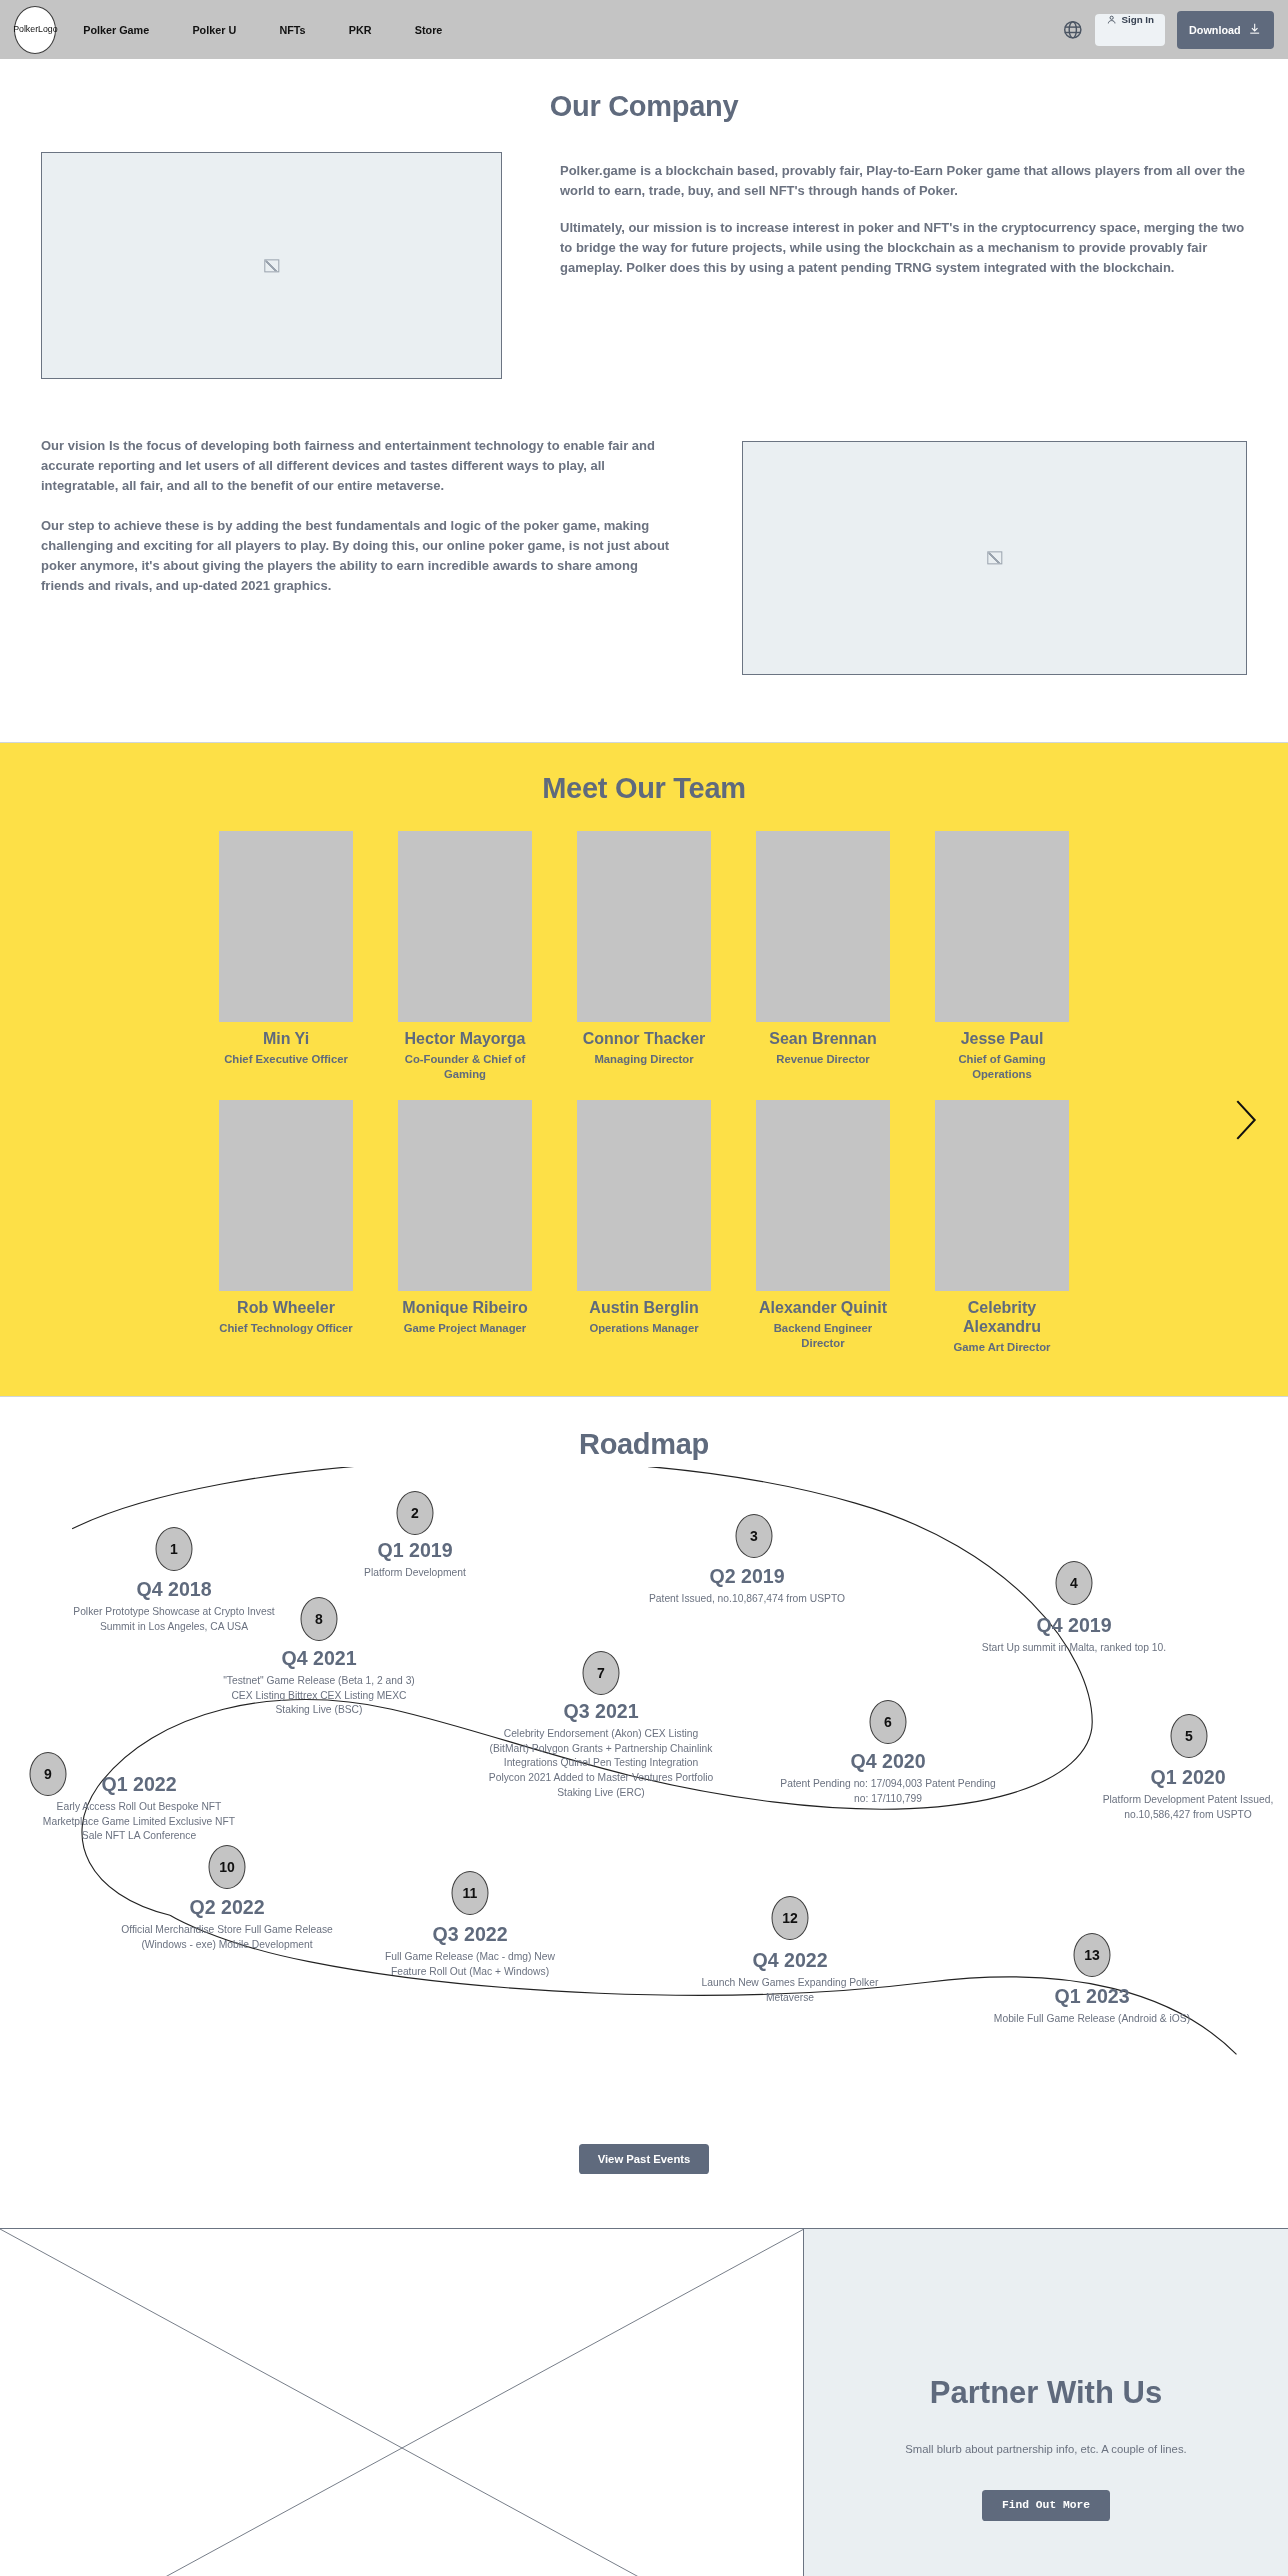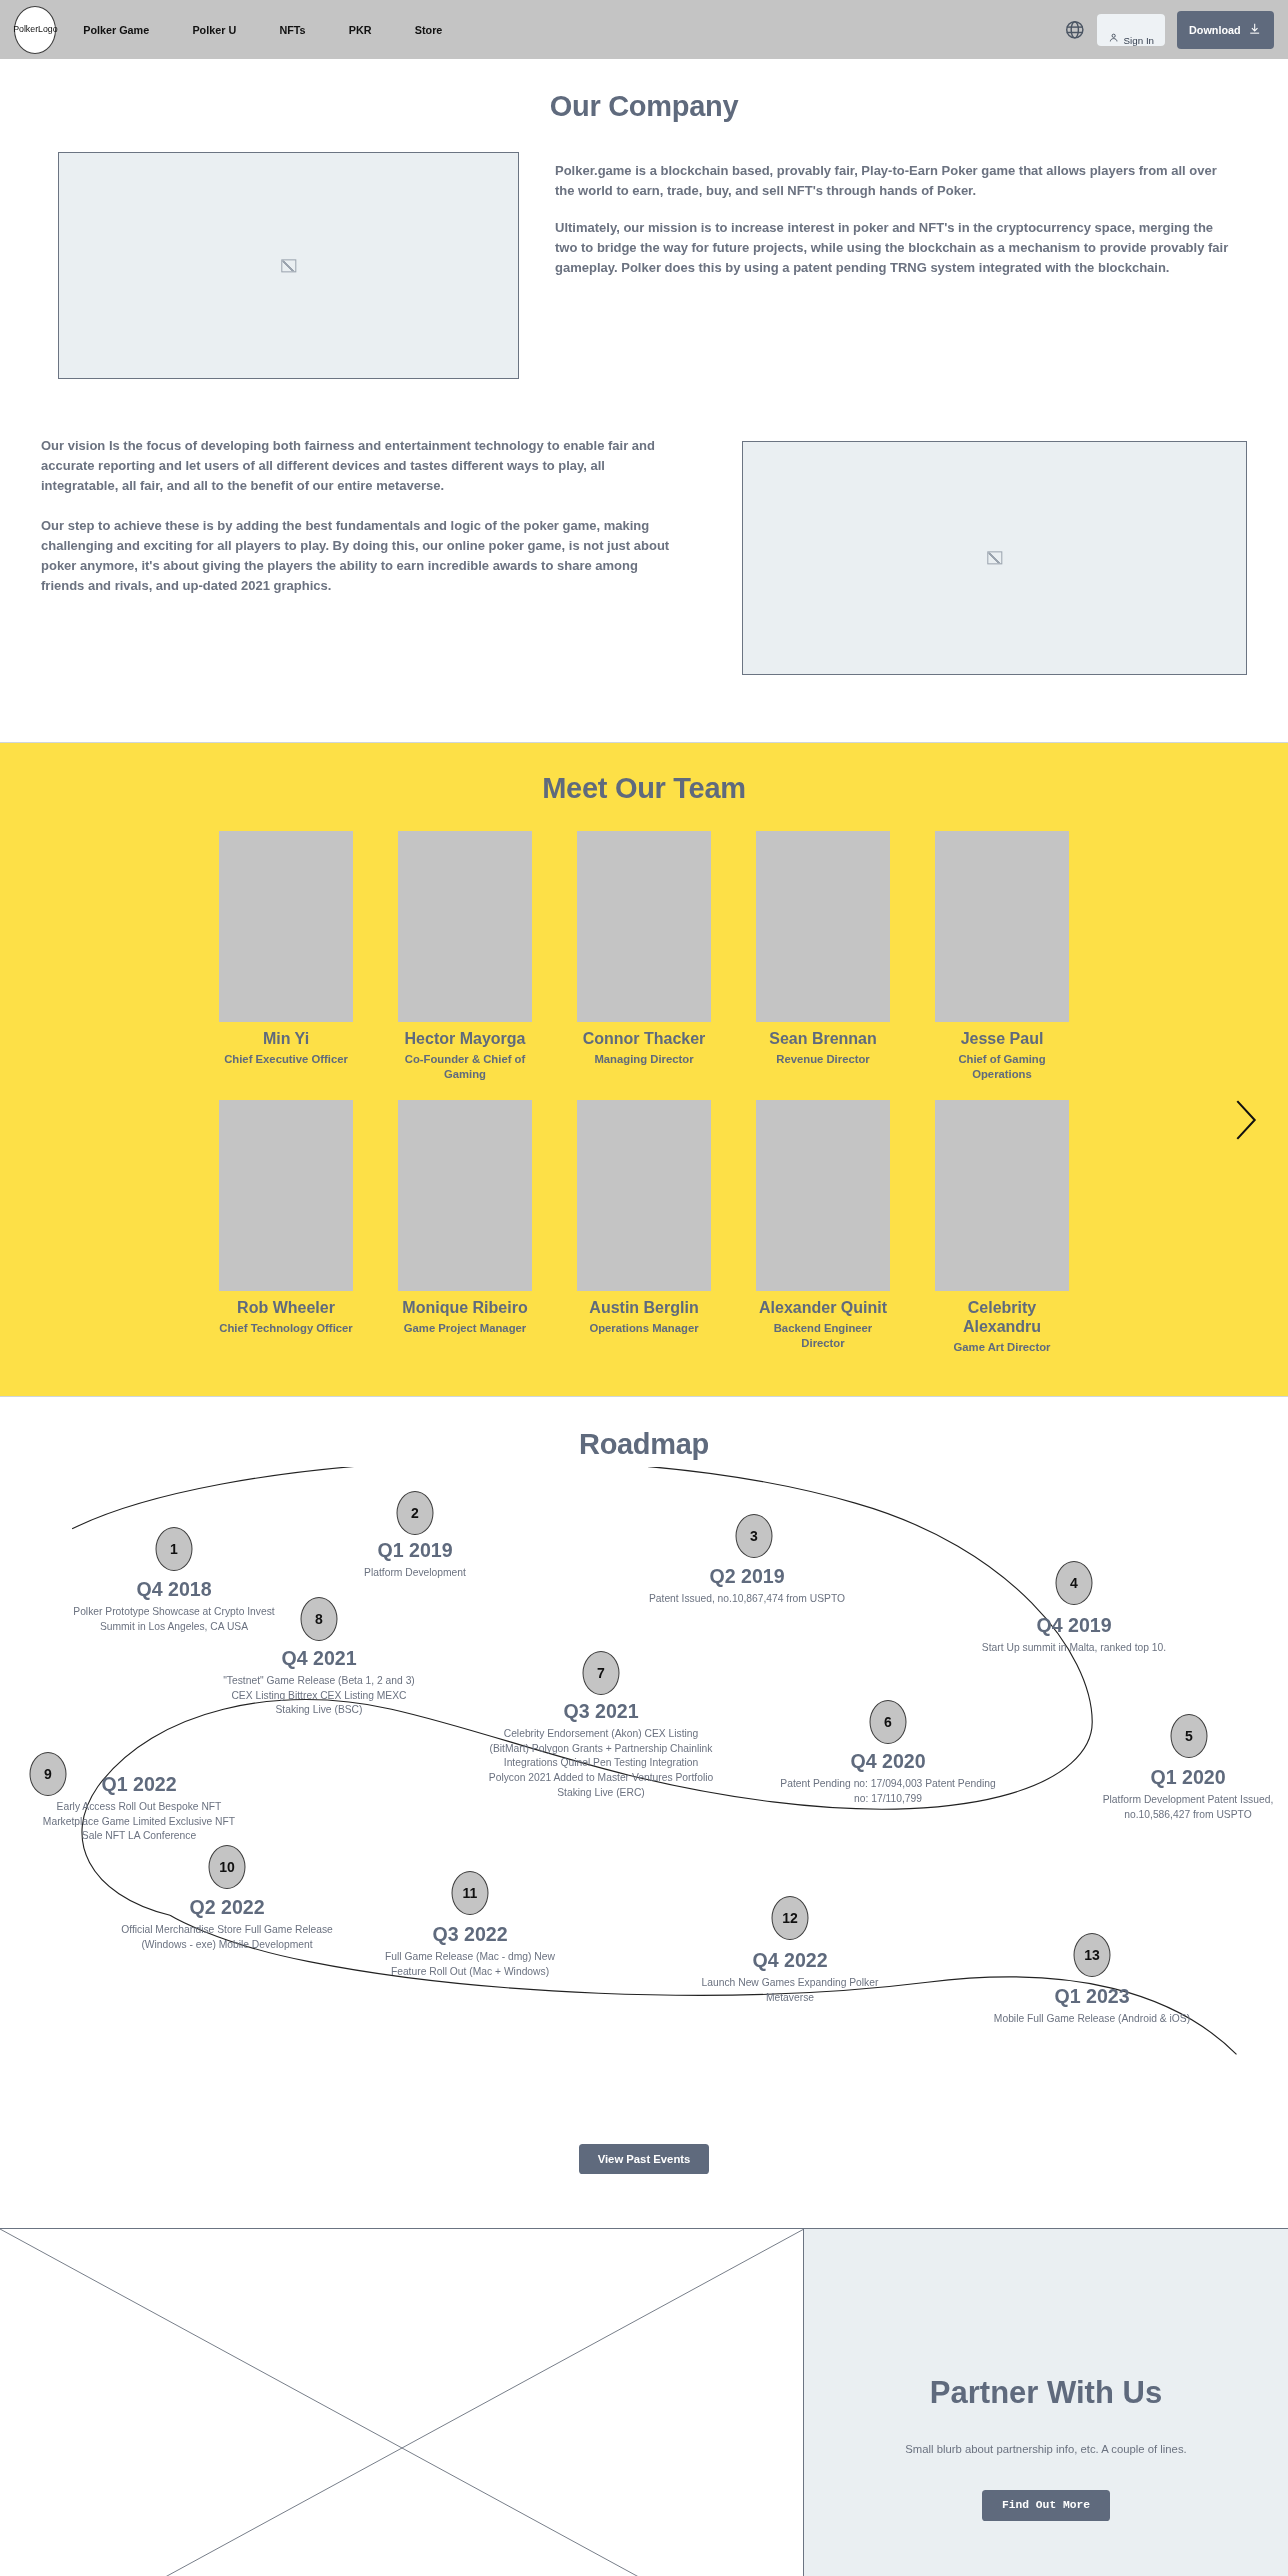--- a/index.html
+++ b/index.html
@@ -37,22 +37,22 @@
     color: #111; font-size: 10.8px; font-weight: 700;
     text-decoration: none; padding: 0 21.6px;
     white-space: nowrap;
   }
   .nav a:first-child { padding-left: 9.3px; }
   .header-right { margin-left: auto; display: flex; align-items: center; gap: 11.3px; }
   .globe-icon { width: 21.6px; height: 21.6px; color:#4b5563; }
   .signin-btn {
     background: #eef2f5; border: none; border-radius: 4.1px;
     height: 32px; padding: 0 11.3px;
-    display: flex; align-items: flex-end; gap: 4px;
-    color: #374151; font-size: 9.8px; font-weight: 400;
+    display: flex; align-items: flex-start; gap: 4px;
+    color: #374151; font-size: 9.8px; font-weight: 700;
     cursor: pointer;
   }
   .download-btn {
     background: #5f6a7d; border: none; border-radius: 4.1px;
     height: 38px; padding: 0 12.4px;
     display: flex; align-items: center; gap: 7.2px;
     color: #ffffff; font-size: 10.8px; font-weight: 700;
     cursor: pointer;
   }
 
@@ -72,21 +72,21 @@
     transform: translate(-50%,-50%);
     width: 13.4px; height: 11.3px;
     border: 1px solid #9aa3ae;
     background:
       linear-gradient(45deg, transparent 40%, #9aa3ae 40%, #9aa3ae 52%, transparent 52%);
   }
 
   
   .sec-company { padding: 31px 0 0 0; }
   .sec-company .h1 { margin-bottom: 29px; }
-  .company-row { display: flex; padding: 0 58px; gap: 36px; align-items: flex-start; }
+  .company-row { display: flex; padding: 0 41px; gap: 58px; align-items: flex-start; }
   .company-img { width: 461px; height: 227px; flex: 0 0 auto; }
   .company-copy { flex: 1; padding-top: 9.3px; }
   .company-copy p {
     font-size: 13px; line-height: 1.52; font-weight: 700; color: #6b7280;
     margin-bottom: 17.5px; max-width: 706px;
   }
   .vision-row { display:flex; padding: 57px 41px 0 41px; gap: 62px; align-items: flex-start; }
   .vision-copy { flex: 1; }
   .vision-copy p {
     font-size: 13px; line-height: 1.55; font-weight: 700; color: #6b7280;

